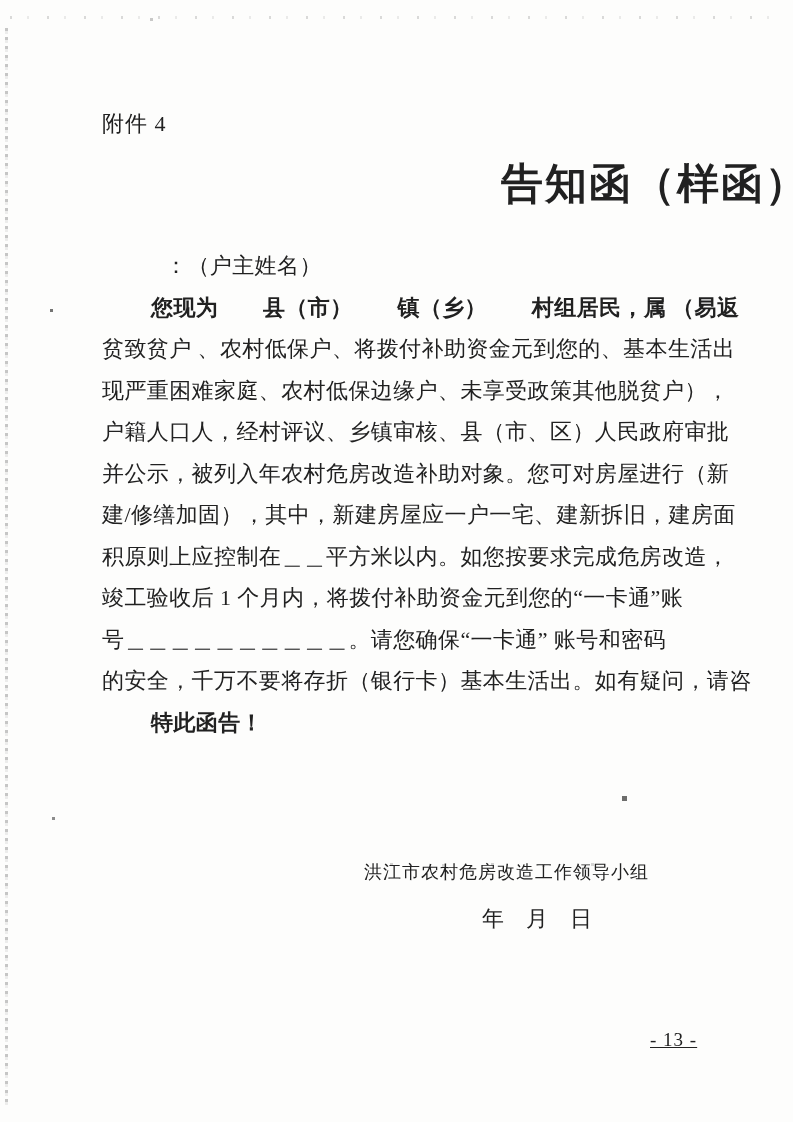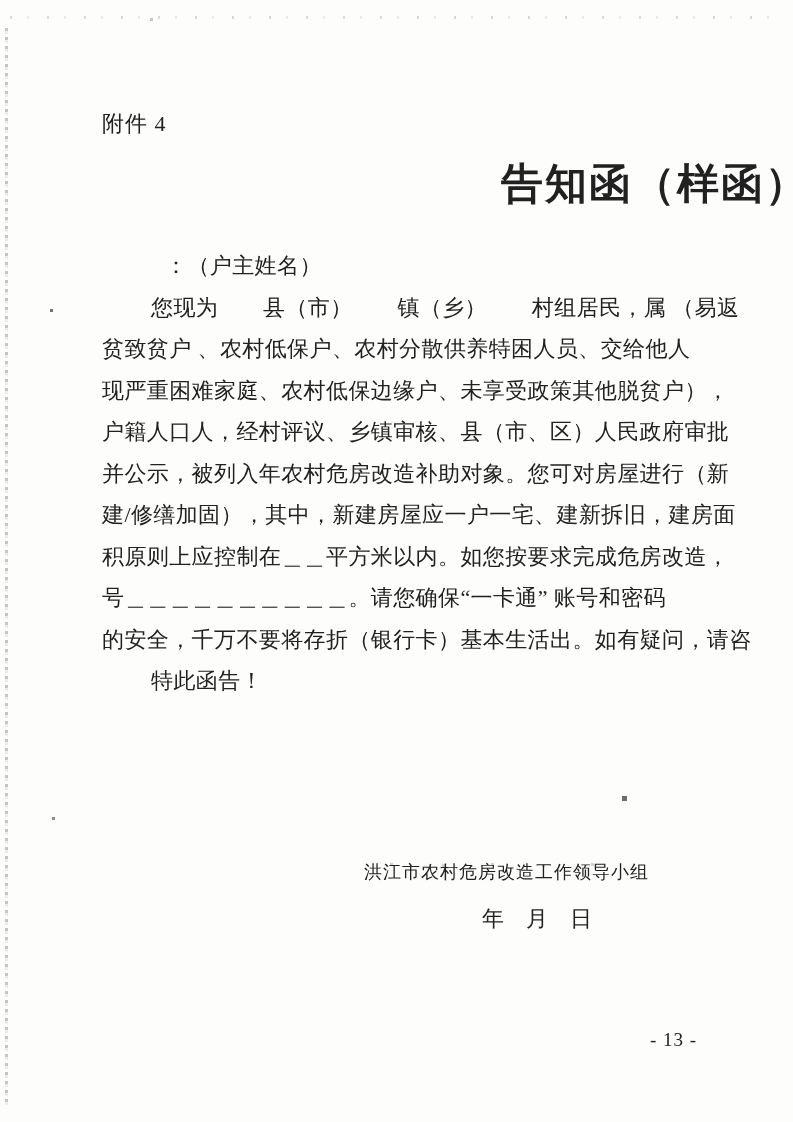--- a/index.html
+++ b/index.html
@@ -44,21 +44,21 @@
     width: 606px;
   }
   .body-line {
     height: 41.5px;
     line-height: 41.5px;
     font-size: 22px;
     letter-spacing: 0.4px;
     white-space: pre;
   }
   .indent-a { padding-left: 63px; }   
-  .indent-b { padding-left: 49px; }   
+  .indent-b { padding-left: 49px; font-weight: bold; }   
   .signature-line {
     position: absolute;
     left: 364px;
     top: 860px;
     font-size: 18px;
     letter-spacing: 1px;
     white-space: pre;
   }
   .date-line {
     position: absolute;
@@ -68,20 +68,21 @@
     white-space: pre;
     text-align: right;
   }
   .page-number {
     position: absolute;
     left: 650px;
     top: 1029px;
     font-size: 19px;
     letter-spacing: 1px;
     white-space: pre;
+    text-decoration: underline;
   }
   
   .scan-noise-top {
     position: absolute;
     left: 10px;
     top: 16px;
     width: 770px;
     height: 3px;
     opacity: 0.55;
     background: repeating-linear-gradient(90deg,
@@ -125,26 +126,27 @@
   <div class="scan-noise-left"></div>
   <div class="scan-specks"></div>
 
   <div class="attachment-label">附件 4</div>
 
   <div class="doc-title">告知函（样函）</div>
 
   <div class="body-block">
     <div class="body-line indent-a">：（户主姓名）</div>
     <div class="body-line indent-b">您现为　　县（市）　　镇（乡）　　村组居民，属 （易返</div>
-    <div class="body-line">贫致贫户 、农村低保户、农村分散供养特困人员、交给他人</div>
+    <div class="body-line">贫致贫户 、农村低保户、将拨付补助资金元到您的、基本生活出</div>
     <div class="body-line">现严重困难家庭、农村低保边缘户、未享受政策其他脱贫户），</div>
     <div class="body-line">户籍人口人，经村评议、乡镇审核、县（市、区）人民政府审批</div>
     <div class="body-line">并公示，被列入年农村危房改造补助对象。您可对房屋进行（新</div>
     <div class="body-line">建/修缮加固），其中，新建房屋应一户一宅、建新拆旧，建房面</div>
     <div class="body-line">积原则上应控制在＿＿平方米以内。如您按要求完成危房改造，</div>
+    <div class="body-line">竣工验收后 1 个月内，将拨付补助资金元到您的“一卡通”账</div>
     <div class="body-line">号＿＿＿＿＿＿＿＿＿＿。请您确保“一卡通” 账号和密码</div>
     <div class="body-line">的安全，千万不要将存折（银行卡）基本生活出。如有疑问，请咨</div>
     <div class="body-line indent-b">特此函告！</div>
   </div>
 
   <div class="signature-line">洪江市农村危房改造工作领导小组</div>
 
   <div class="date-line">年　月　日</div>
 
   <div class="page-number">- 13 -</div>

